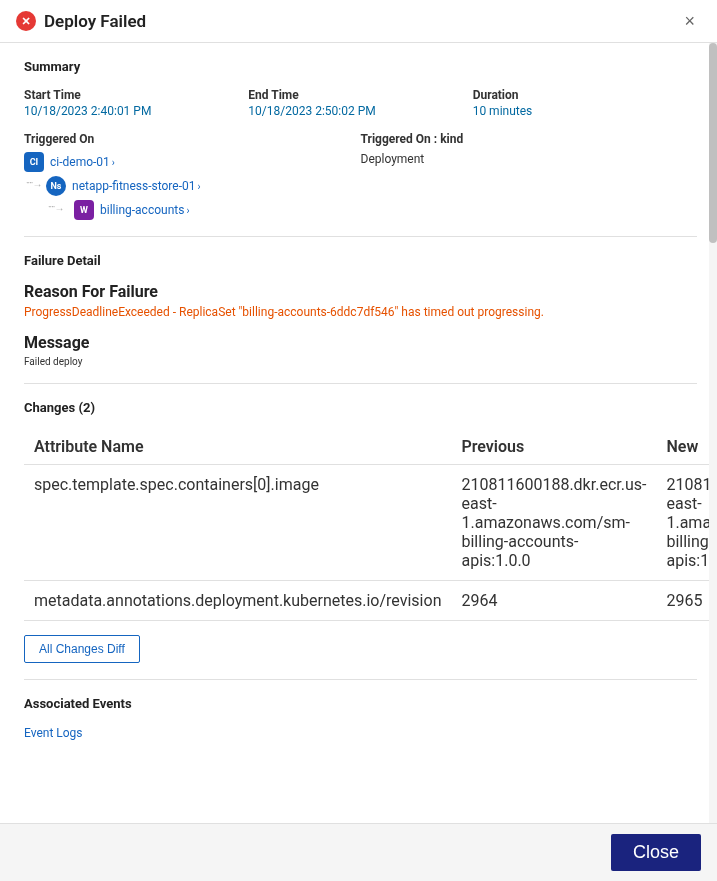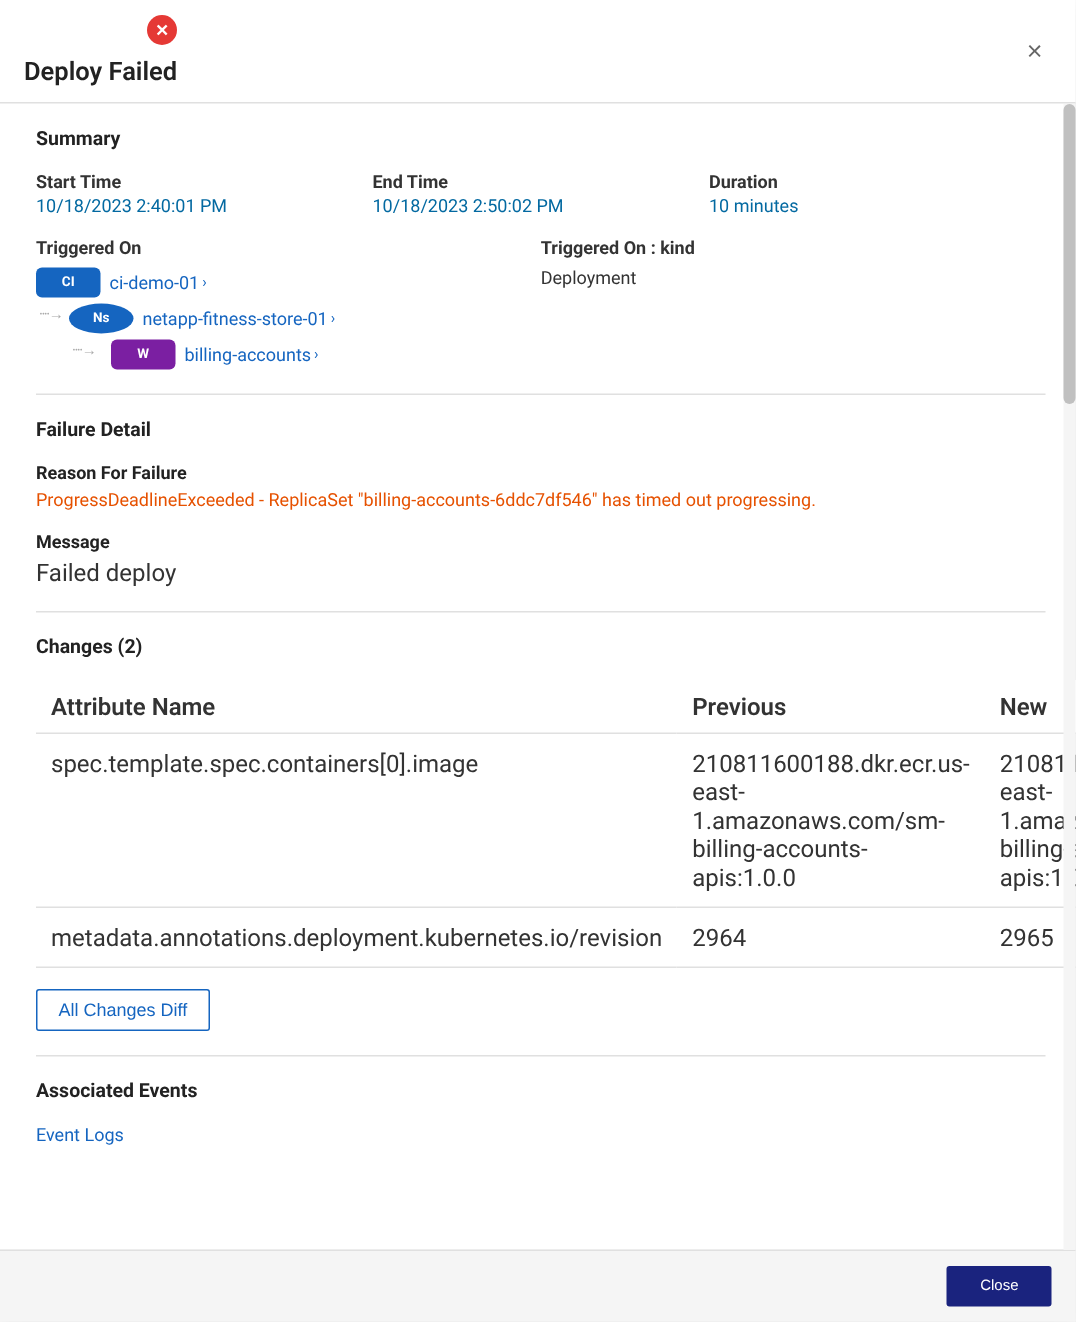--- a/index.html
+++ b/index.html
@@ -24,23 +24,22 @@
     .modal-header {
       display: flex;
       align-items: center;
       justify-content: space-between;
       padding: 10px 16px;
       border-bottom: 1px solid #e0e0e0;
       background: #fff;
     }
     .modal-title-group {
       display: flex;
-      align-items: flex-end;
+      align-items: center;
       gap: 8px;
-      flex-direction: column;
     }
     .error-icon {
       width: 20px;
       height: 20px;
       border-radius: 50%;
       background: #e53935;
       display: flex;
       align-items: center;
       justify-content: center;
       flex-shrink: 0;
@@ -143,21 +142,21 @@
       position: relative;
     }
     .breadcrumb-indent-2 {
       margin-left: 50px;
       position: relative;
     }
     .badge {
       display: inline-flex;
       align-items: center;
       justify-content: center;
-      width: 43px;
+      width: 20px;
       height: 20px;
       border-radius: 4px;
       font-size: 9px;
       font-weight: 700;
       color: #fff;
       flex-shrink: 0;
     }
     .badge-ci { background: #1565c0; }
     .badge-ns {
       background: #1565c0;
@@ -178,27 +177,27 @@
     .chevron {
       font-size: 10px;
       color: #1565c0;
     }
     .divider {
       border: none;
       border-top: 1px solid #e0e0e0;
       margin: 16px 0;
     }
     .field-label {
-      font-size: 12px;
+      font-size: 16px;
       font-weight: 700;
       color: #222;
       margin-bottom: 4px;
     }
     .field-value {
-      font-size: 16px;
+      font-size: 10px;
       color: #333;
     }
     .failure-reason {
       font-size: 12px;
       color: #e65100;
     }
     .changes-section {}
     .changes-table {
       width: 100%;
       border-collapse: collapse;
@@ -240,21 +239,21 @@
       justify-content: flex-end;
       padding: 10px 16px;
       border-top: 1px solid #e0e0e0;
       background: #f5f5f5;
     }
     .close-footer-btn {
       background: #1a237e;
       color: #fff;
       border: none;
       padding: 8px 22px;
-      font-size: 10px;
+      font-size: 18px;
       cursor: pointer;
       border-radius: 2px;
     }
     .dashed-line {
       display: inline-block;
       color: #aaa;
       font-size: 10px;
       margin-right: 2px;
       letter-spacing: -1px;
     }

